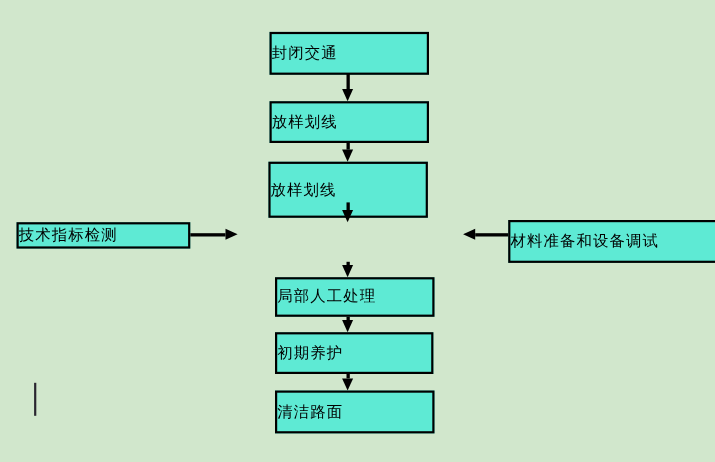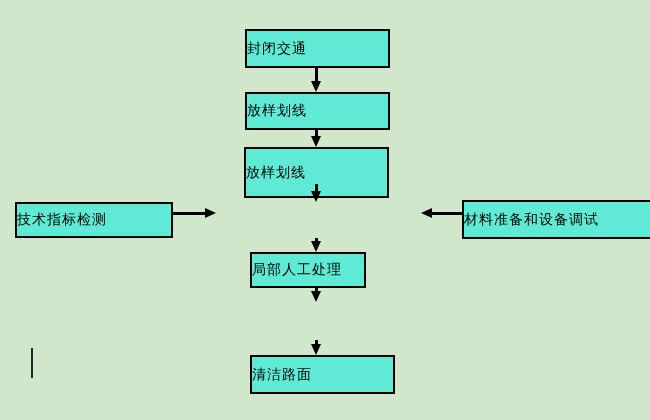--- a/index.html
+++ b/index.html
@@ -77,33 +77,36 @@
   </div>
 
   <div class="node" style="left:245px; top:92px; width:145px; height:38px">
     <span>放样划线</span>
   </div>
 
   <div class="node" style="left:244px; top:147px; width:145px; height:51px">
     <span>放样划线</span>
   </div>
 
-  <div class="node" style="left:15px; top:202px; width:158px; height:36px">
+  <div class="node" style="left:15px; top:202px; width:158px; height:24px">
     <span>技术指标检测</span>
   </div>
 
 
   <div class="node" style="left:462px; top:200px; width:192px; height:39px">
     <span>材料准备和设备调试</span>
   </div>
 
-  <div class="node" style="left:250px; top:252px; width:116px; height:36px">
+  <div class="node" style="left:250px; top:252px; width:145px; height:36px">
     <span>局部人工处理</span>
   </div>
 
+  <div class="node" style="left:250px; top:302px; width:144px; height:38px">
+    <span>初期养护</span>
+  </div>
 
   <div class="node" style="left:250px; top:355px; width:145px; height:39px">
     <span>清洁路面</span>
   </div>
 
   <div>
     <div class="shaft-v" style="left:315px; top:67px; height:14px"></div>
     <div class="head-down" style="left:311px; top:81px"></div>
   </div>
 

